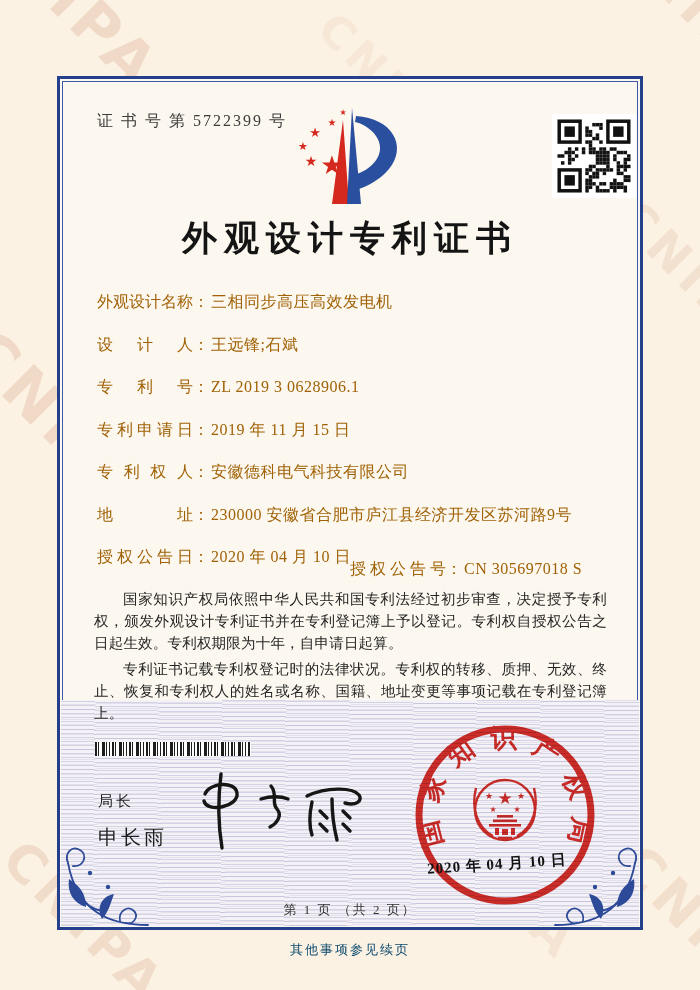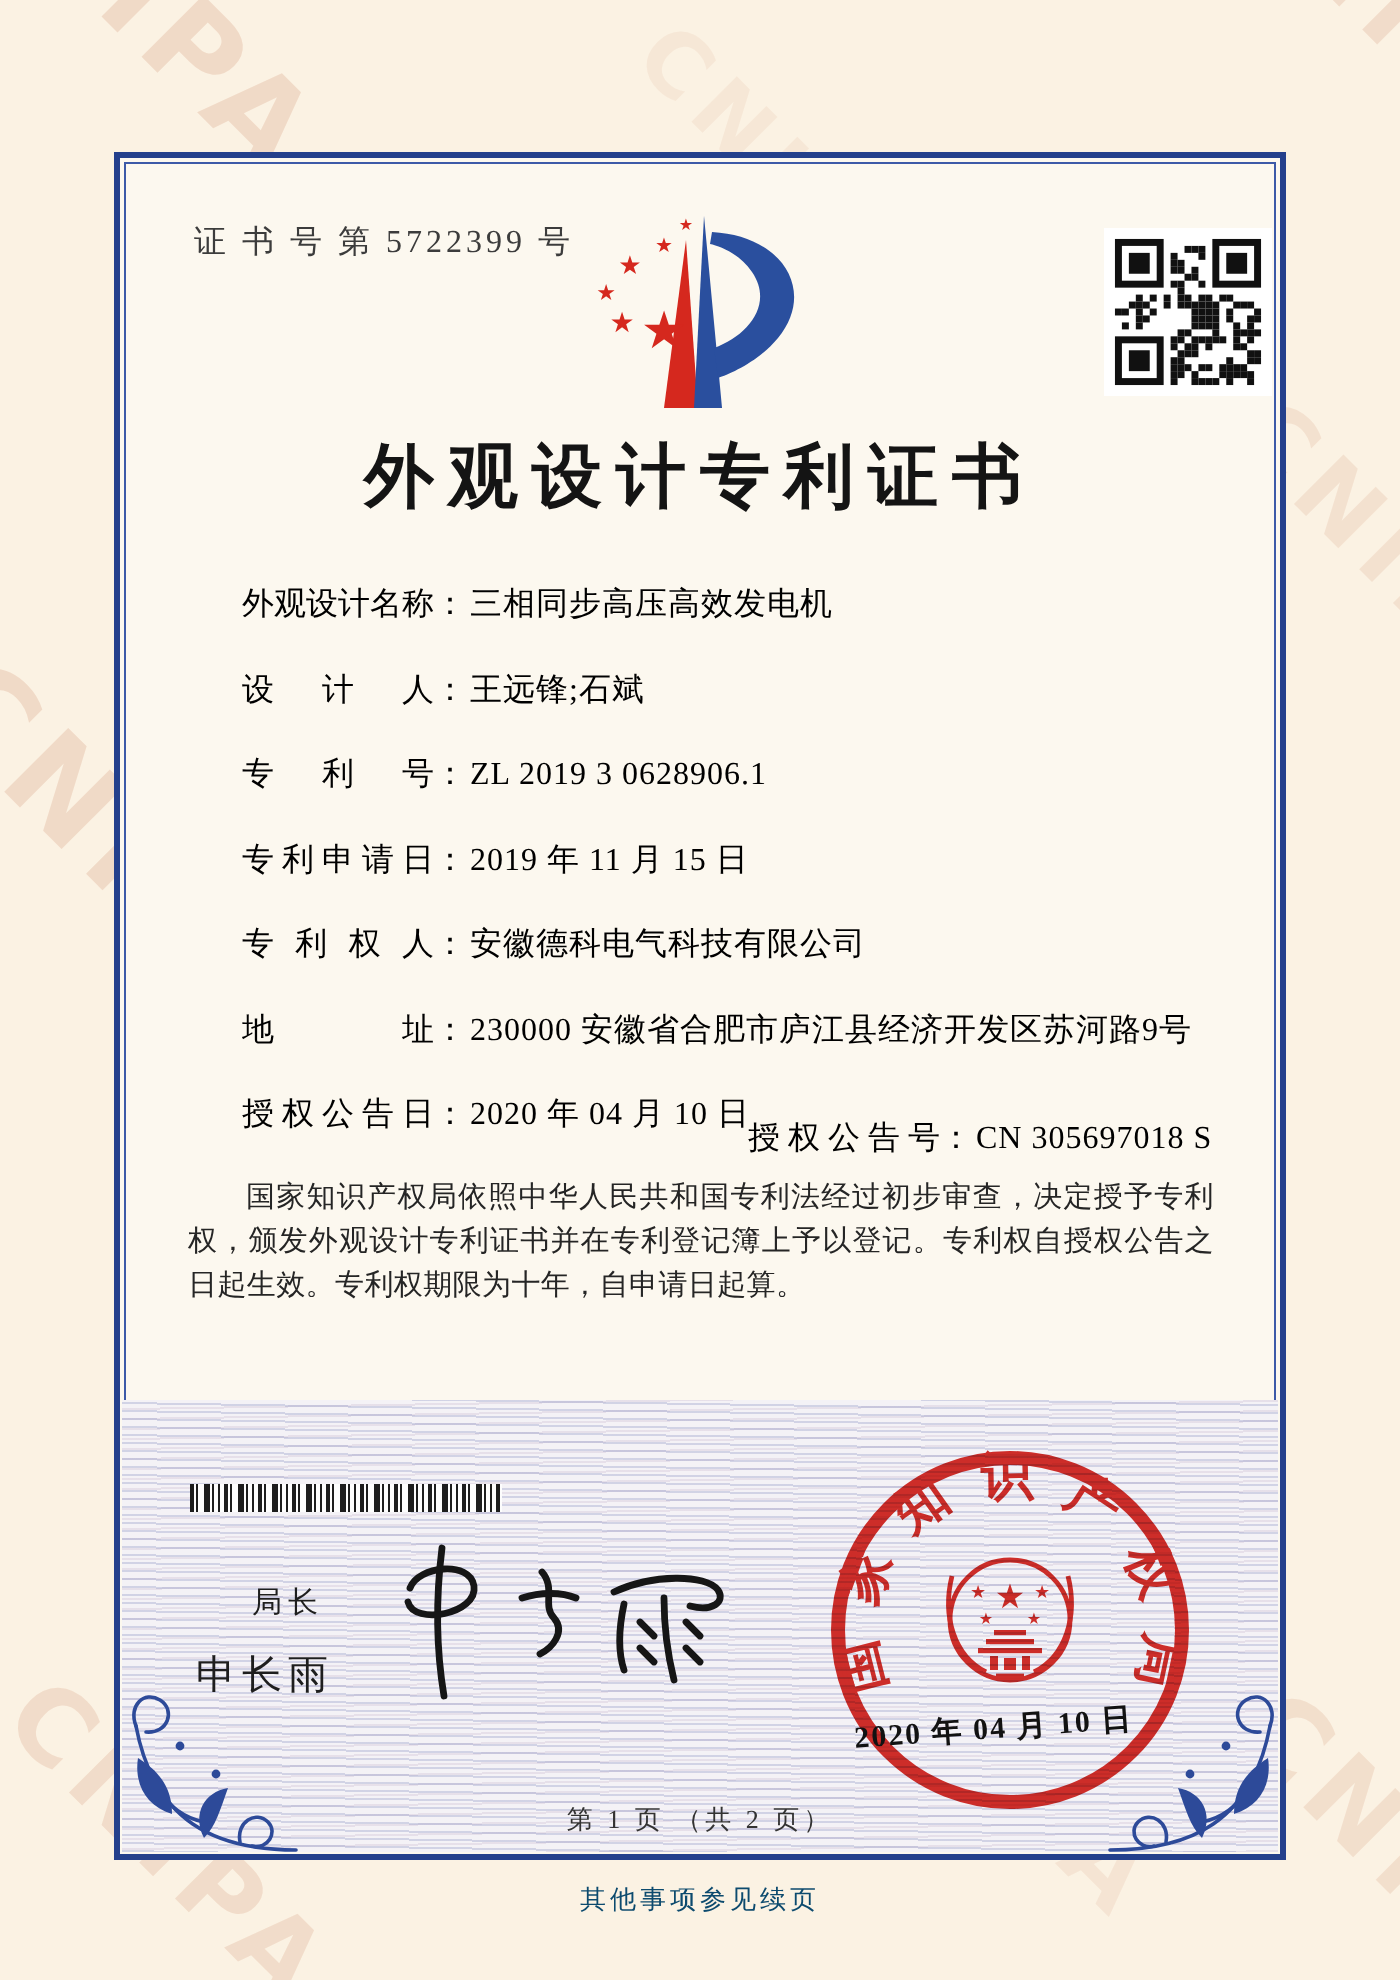--- a/index.html
+++ b/index.html
@@ -35,21 +35,21 @@
     position:absolute;left:97px;top:111px;font-size:16px;color:#3c3c3c;
     letter-spacing:2px;
   }
   .logo{position:absolute;left:286px;top:100px;width:128px;height:112px;}
   .qr{position:absolute;left:552px;top:114px;width:80px;height:80px;background:#fff;padding:2px;}
   .doc-title{
     position:absolute;left:0;top:215px;width:100%;text-align:center;
     font-size:35px;font-weight:bold;letter-spacing:7px;color:#141414;
   }
   
-  .fields{position:absolute;left:97px;top:292px;width:515px;font-size:16px;color:#000000;margin-left:24px;}
+  .fields{position:absolute;left:97px;top:292px;width:515px;font-size:16px;color:#a16207;}
   .field-row{position:relative;height:42.5px;white-space:nowrap;}
   .flabel{
     display:inline-block;width:96px;text-align:justify;text-align-last:justify;
     vertical-align:top;
   }
   .fcolon{display:inline-block;width:18px;}
   .fvalue{letter-spacing:0.5px;}
   .pair2{position:absolute;left:253px;top:12px;}
   
   .body-text{
@@ -60,21 +60,21 @@
   
   .barcode{
     position:absolute;left:95px;top:742px;width:156px;height:14px;
     background-image:repeating-linear-gradient(90deg,
       #1d1d1d 0px,#1d1d1d 2px,#fdfdfd 2px,#fdfdfd 3px,
       #1d1d1d 3px,#1d1d1d 4px,#fdfdfd 4px,#fdfdfd 7px,
       #1d1d1d 7px,#1d1d1d 10px,#fdfdfd 10px,#fdfdfd 11px,
       #1d1d1d 11px,#1d1d1d 12px,#fdfdfd 12px,#fdfdfd 14px,
       #1d1d1d 14px,#1d1d1d 15px,#fdfdfd 15px,#fdfdfd 17px);
   }
-  .signer-title{position:absolute;left:98px;top:792px;font-size:15px;letter-spacing:3px;color:#1e1e1e;font-family:"Liberation Sans","DejaVu Sans",sans-serif;margin-left:28px;}
+  .signer-title{position:absolute;left:98px;top:792px;font-size:15px;letter-spacing:3px;color:#1e1e1e;font-family:"Liberation Sans","DejaVu Sans",sans-serif;}
   .signer-name{position:absolute;left:98px;top:824px;font-size:20px;letter-spacing:3px;color:#1e1e1e;font-family:"Liberation Sans","DejaVu Sans",sans-serif;}
   .signature{position:absolute;left:195px;top:766px;width:190px;height:88px;}
   .seal{position:absolute;left:410px;top:720px;width:190px;height:190px;opacity:0.95;mix-blend-mode:multiply;}
   .seal-date{
     position:absolute;left:427px;top:855px;font-size:15px;font-weight:bold;
     color:#121212;letter-spacing:1px;transform:rotate(-4deg);white-space:nowrap;
   }
   .page-info{
     position:absolute;left:0;top:901px;width:100%;text-align:center;
     font-size:13px;color:#333;letter-spacing:2px;
@@ -307,20 +307,21 @@
   <div class="field-row">
     <span class="flabel">授权公告日</span><span class="fcolon">：</span><span class="fvalue">2020 年 04 月 10 日</span>
     <span class="pair2">
       <span class="flabel">授权公告号</span><span class="fcolon">：</span><span class="fvalue">CN 305697018 S</span>
     </span>
   </div>
 </div>
 
 <div class="body-text">
   <p>国家知识产权局依照中华人民共和国专利法经过初步审查，决定授予专利权，颁发外观设计专利证书并在专利登记簿上予以登记。专利权自授权公告之日起生效。专利权期限为十年，自申请日起算。</p>
+  <p>专利证书记载专利权登记时的法律状况。专利权的转移、质押、无效、终止、恢复和专利权人的姓名或名称、国籍、地址变更等事项记载在专利登记簿上。</p>
 </div>
 
 <div class="barcode"></div>
 
 <div class="signer-title">局长</div>
 <div class="signer-name">申长雨</div>
 
 <svg class="signature" viewBox="0 0 190 88">
   <g stroke="#161616" fill="none" stroke-width="3.4" stroke-linecap="round" stroke-linejoin="round">
     <path d="M26,8 C23,32 23,58 27,82"></path>

